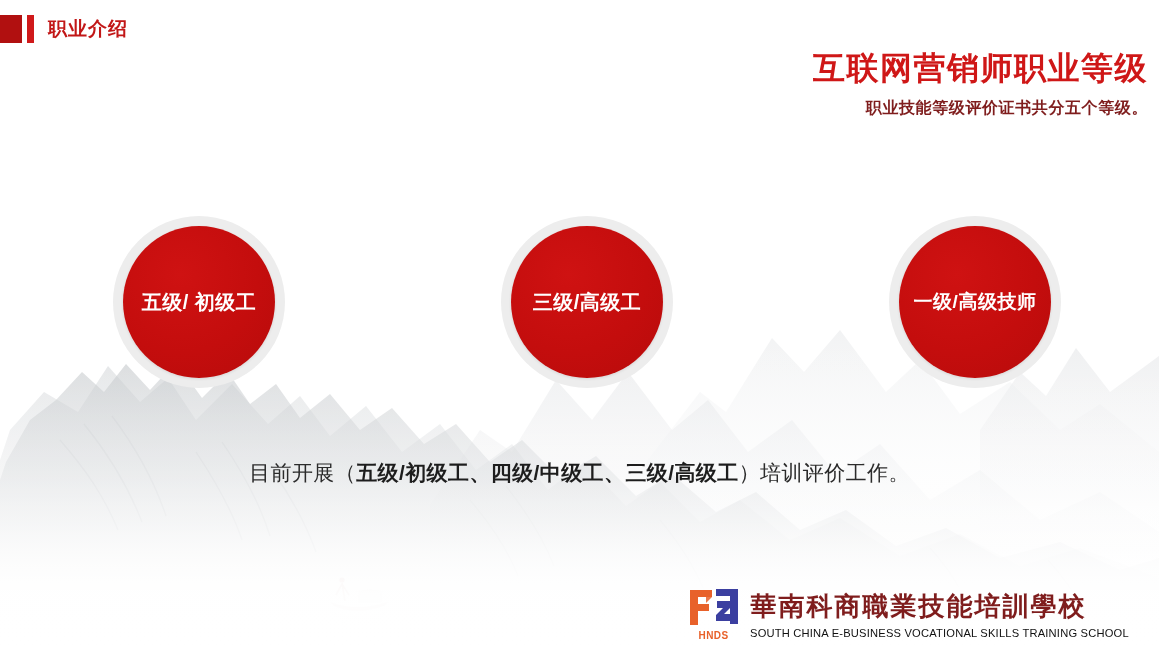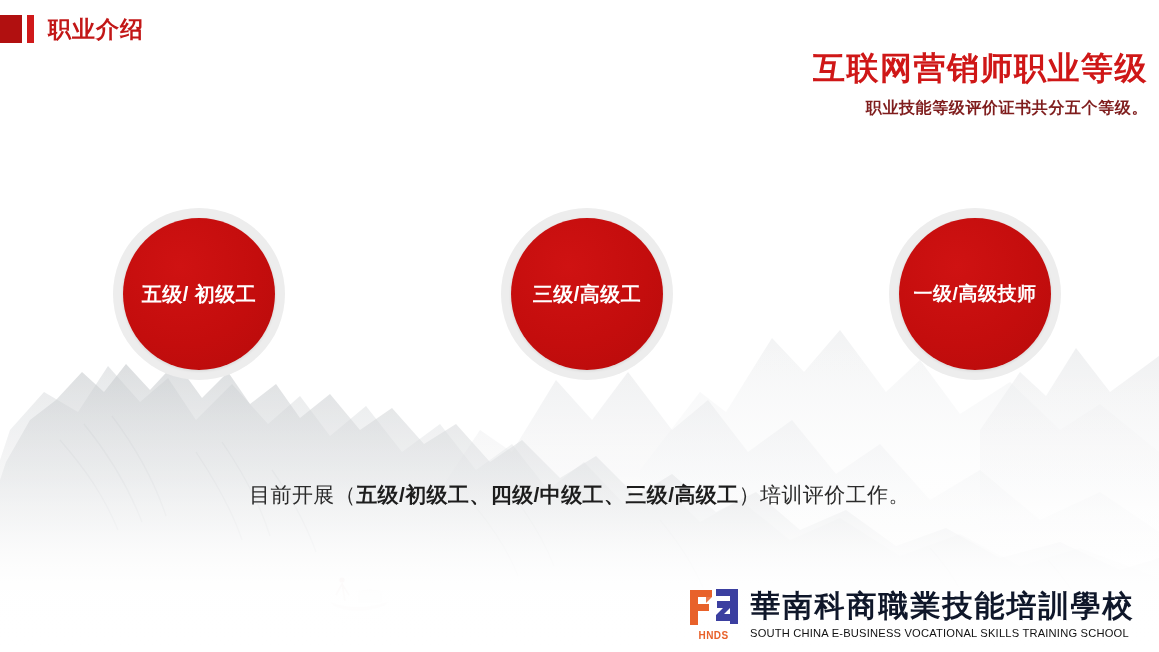--- a/index.html
+++ b/index.html
@@ -51,21 +51,21 @@
     display:block;
   }
   .tag-bar-thin {
     width:7px; height:28px;
     background:#d0191a;
     display:block;
     margin-left:5px;
   }
   .tag-label {
     margin-left:14px;
-    font-size:23px;
+    font-size:19px;
     font-weight:bold;
     color:#c21717;
     letter-spacing:1px;
     line-height:28px;
     white-space:nowrap;
   }
 
   
   .title-block {
     position:absolute;
@@ -88,21 +88,21 @@
     font-weight:bold;
     color:#7f1d1d;
     letter-spacing:0.6px;
     line-height:20px;
     white-space:nowrap;
   }
 
   
   .levels-row {
     position:absolute;
-    left:113px; top:208px;
+    left:113px; top:216px;
     width:948px; height:172px;
     display:flex;
     justify-content:space-between;
     align-items:center;
     z-index:4;
   }
   .level-circle {
     position:relative;
     width:172px; height:172px;
     border-radius:50%;
@@ -130,21 +130,21 @@
     text-align:center;
     line-height:24px;
   }
   .level-circle.wide .level-label {
     font-size:19px;
   }
 
   
   .bottom-note {
     position:absolute;
-    left:0; top:481px;
+    left:0; top:459px;
     width:1159px;
     text-align:center;
     font-size:21px;
     color:#2b2b2b;
     letter-spacing:0.4px;
     z-index:5;
     white-space:nowrap;
   }
   .bottom-note b { font-weight:bold; color:#1d1d1d; }
 
@@ -163,23 +163,23 @@
     flex:0 0 auto;
   }
   .logo-mark svg { display:block; }
   .logo-text {
     display:flex;
     flex-direction:column;
     align-items:flex-start;
   }
   .logo-cn {
     font-family:"DejaVu Serif","Liberation Serif", serif;
-    font-size:30px;
-    font-weight:bold;
-    color:#0f172a;
+    font-size:26px;
+    font-weight:bold;
+    color:#7f1d1d;
     letter-spacing:2px;
     line-height:34px;
     white-space:nowrap;
   }
   .logo-en {
     margin-top:3px;
     font-size:11.5px;
     color:#111111;
     letter-spacing:0.2px;
     line-height:14px;

